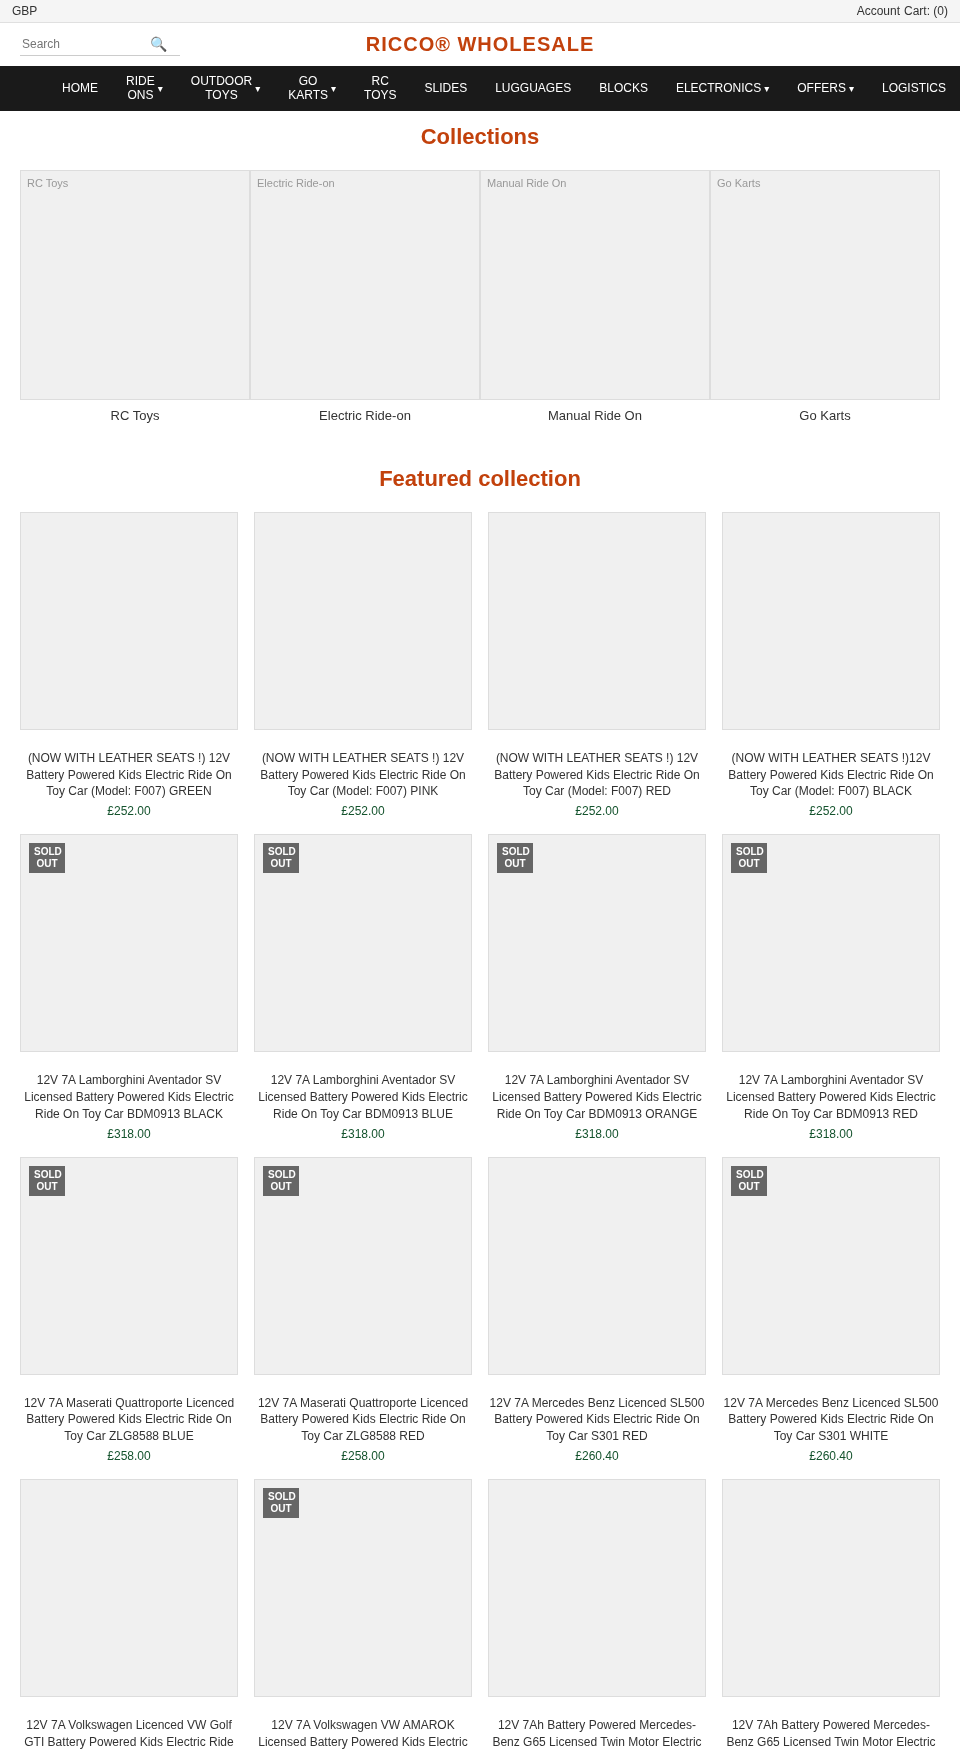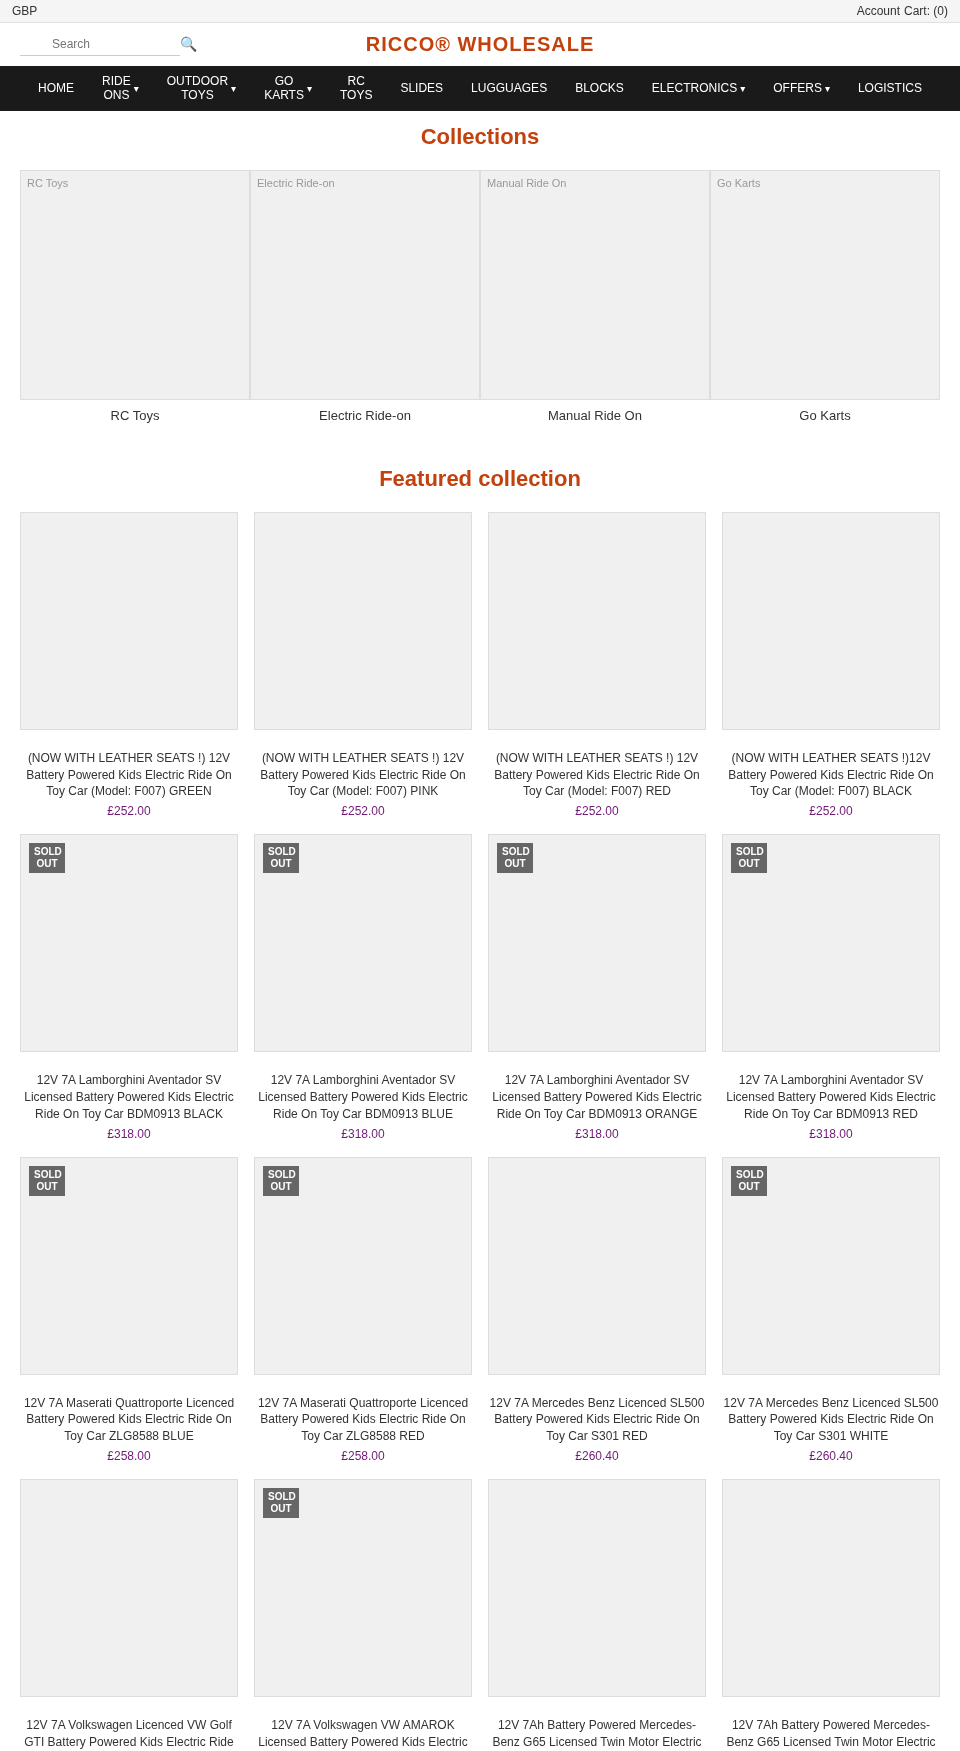--- a/index.html
+++ b/index.html
@@ -30,21 +30,20 @@
       border-bottom: 1px solid #ccc;
       width: 160px;
     }
     .search-area input {
       border: none;
       outline: none;
       font-size: 12px;
       width: 130px;
       padding: 4px 2px;
       background: transparent;
-      margin-left: 30px;
     }
     .search-icon-btn {
       background: none;
       border: none;
       cursor: pointer;
       font-size: 14px;
       color: #666;
     }
     .logo-area {
       position: absolute;
@@ -56,21 +55,21 @@
       color: #c2410c;
     }
 
     
     nav {
       background: #1a1a1a;
       color: #fff;
     }
     .nav-row {
       display: flex;
-      justify-content: center;
+      justify-content: flex-end;
       align-items: center;
       flex-wrap: wrap;
       border-radius: 18px;
     }
     .nav-item {
       padding: 8px 14px;
       font-size: 12px;
       text-transform: uppercase;
       cursor: pointer;
       white-space: nowrap;
@@ -157,21 +156,21 @@
     }
     .product-title {
       font-size: 12px;
       color: #333;
       text-align: center;
       margin-bottom: 4px;
       line-height: 1.4;
     }
     .product-price {
       font-size: 12px;
-      color: #701a75;
+      color: #14532d;
       text-align: center;
     }
   </style>
 </head>
 <body>
 
 <div class="top-bar">
   <span>GBP</span>
   <div class="top-bar-right">
     <span style="cursor:pointer;">Account</span>

